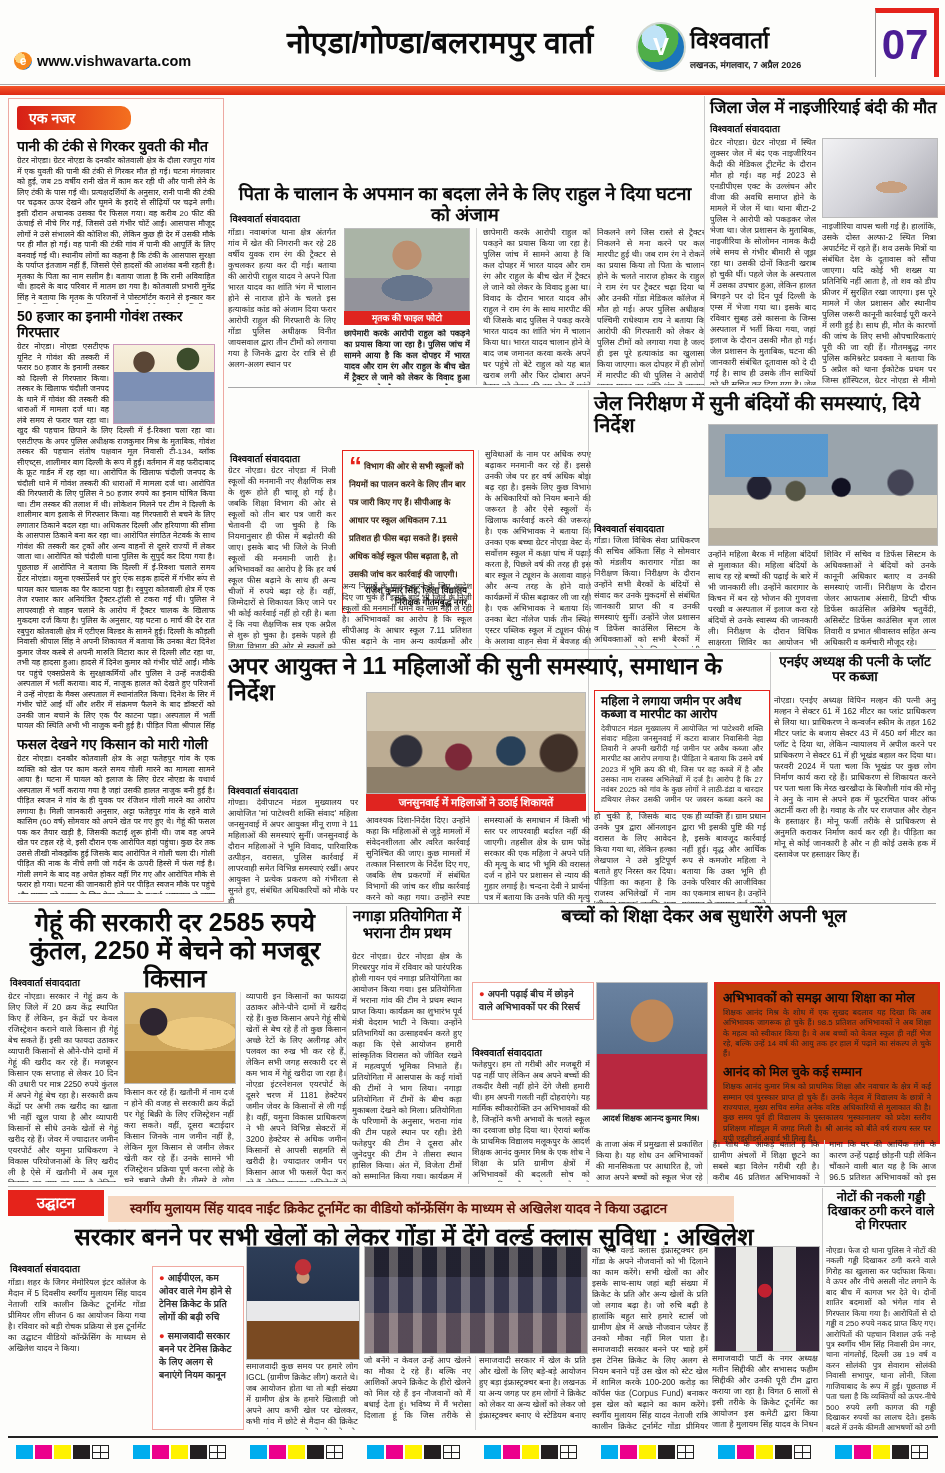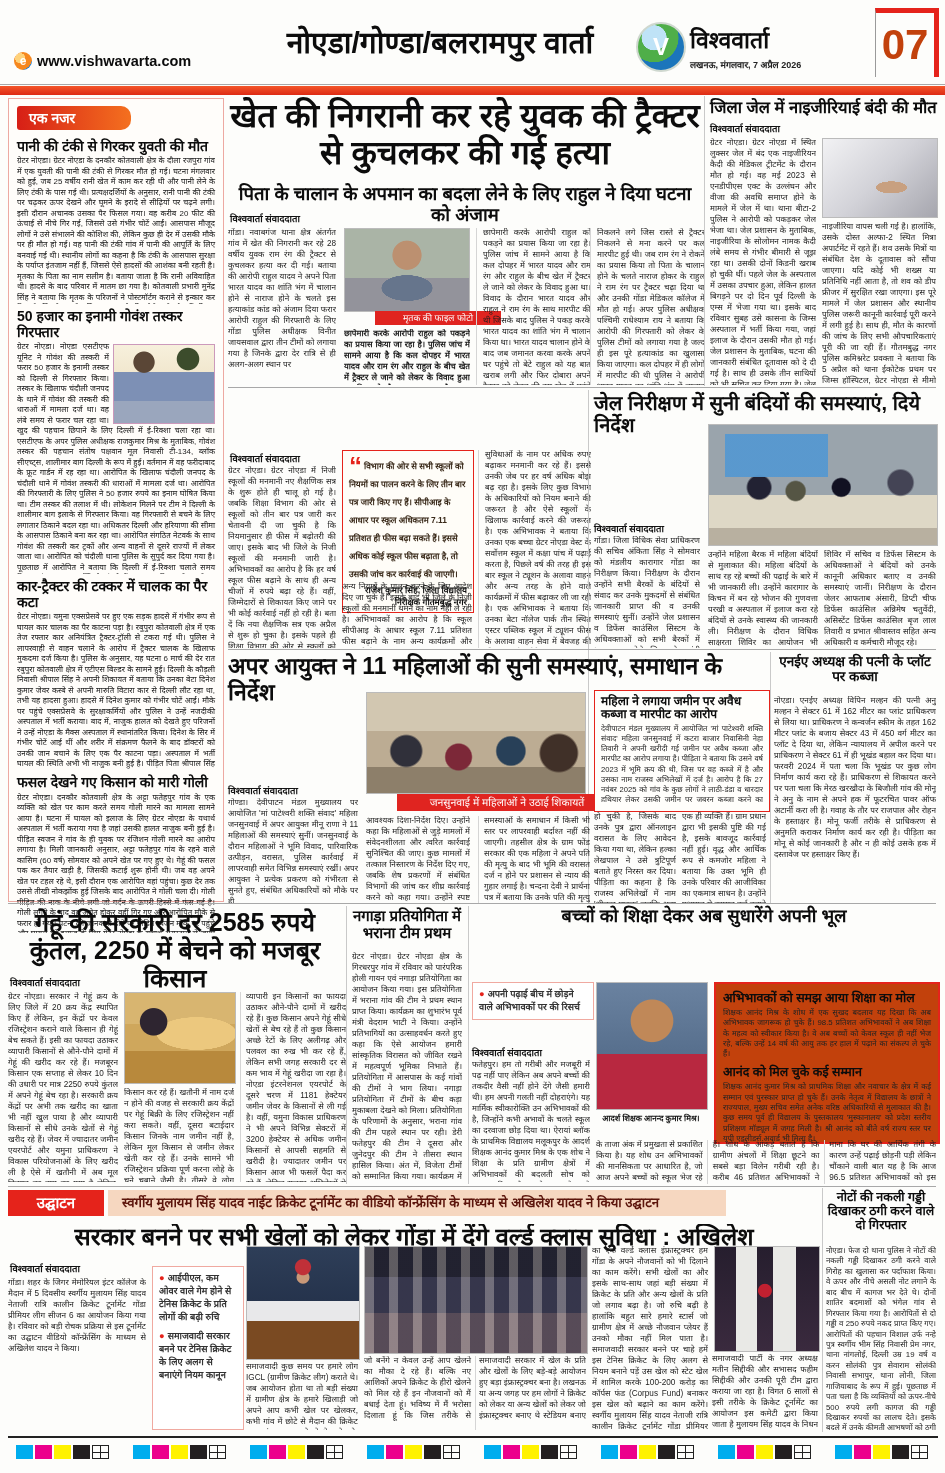--- a/index.html
+++ b/index.html
@@ -6,27 +6,27 @@
   .page{position:relative;width:945px;height:1473px;background:#fdfdfb;margin:0 auto;
         font-family:"Liberation Sans","DejaVu Sans",sans-serif;overflow:hidden;color:#151515;}
   .abs{position:absolute;}
   .hl{font-weight:700;color:#0c0c0c;line-height:1.12;}
   .ctr{text-align:center;}
   .bt{font-size:8.2px;line-height:1.34;text-align:justify;color:#1d1d1d;overflow:hidden;}
   .by{font-weight:700;font-size:9.5px;color:#111;}
   .vline{position:absolute;width:1px;background:#c9c9c9;}
   .hline{position:absolute;height:1px;background:#a8a8a8;}
   .photo{position:absolute;overflow:hidden;border:1px solid #bbb;}
-  .cap{background:#e02420;color:#fff;font-weight:400;text-align:center;overflow:hidden;margin-left:31px;}
+  .cap{background:#e02420;color:#fff;font-weight:700;text-align:center;overflow:hidden;}
   
   .redbar{position:absolute;left:0;top:86px;width:945px;height:9px;
           background:linear-gradient(180deg,#f4562a,#dd2a14);}
   .pageno{position:absolute;right:6px;top:8px;width:58px;height:64px;border-top:5px solid #e5231b;
           border-right:5px solid #e5231b;border-left:1px solid #9a9a9a;font-size:42px;font-weight:700;
-          text-align:center;line-height:64px;color:#c2410c;}
+          text-align:center;line-height:64px;color:#4c1d95;}
   .logo{position:absolute;left:636px;top:22px;width:46px;height:46px;border-radius:50%;
         background:radial-gradient(circle at 35% 30%,#bfe3f7 0 28%,#4fae49 29% 55%,#1b75bb 56%);
         border:2px solid #cfd8cf;color:#fff;font-weight:700;font-size:24px;text-align:center;line-height:46px;}
   
   .sb{position:absolute;left:8px;top:98px;width:214px;height:802px;border:1px solid #eda9a2;background:#fffdfa;}
   .sbhead{margin:7px 8px 4px 8px;width:102px;height:24px;color:#fff;font-weight:700;font-size:14px;
           line-height:24px;padding-left:12px;background:linear-gradient(90deg,#d71f16,#f4701f);
           border-radius:3px 10px 10px 3px;}
   .sbt{font-size:14px;font-weight:700;line-height:1.15;padding:4px 8px 2px 8px;color:#0c0c0c;}
   .sbb{padding:0 8px;font-size:7.9px;line-height:1.33;text-align:justify;color:#222;overflow:hidden;}
@@ -82,21 +82,21 @@
     radial-gradient(circle at 48% 42%,#c02030 8%,transparent 9%),
     linear-gradient(180deg,#261e2e,#3a2a3e);}
   
   .marks{position:absolute;left:16px;top:1444px;width:912px;height:16px;display:flex;justify-content:space-between;}
   .mg{display:flex;gap:2px;align-items:center;}
   .mg span.sq{width:17px;height:14px;display:inline-block;}
   .regmark{width:15px;height:12px;display:inline-block;border:1px solid #222;
     background:linear-gradient(#222,#222) center/100% 1px no-repeat,linear-gradient(#222,#222) center/1px 100% no-repeat;}
   .tag{background:#e5231b;color:#fff;font-weight:700;font-size:15px;text-align:center;line-height:26px;}
   .strap{background:#f6d7c0;color:#5c150c;font-weight:700;font-size:13.2px;line-height:26px;
-         padding-left:14px;white-space:nowrap;overflow:hidden;}
+         padding-left:22px;white-space:nowrap;overflow:hidden;margin-top:6px;}
   .nw{white-space:nowrap;overflow:hidden;}
 </style>
 </head>
 <body>
 
 <div class="page">
 
   <div class="abs" style="left:14px;top:52px;display:flex;align-items:center;gap:5px;">
     <span style="width:18px;height:18px;border-radius:50%;display:inline-block;background:radial-gradient(circle at 35% 35%,#ffd27a 0 30%,#f6881f 31% 70%,#2a7fc9 71%);color:#fff;font-weight:700;font-size:12px;text-align:center;line-height:18px;">e</span>
     <span class="hl" style="font-size:14.5px;">www.vishwavarta.com</span>
@@ -116,30 +116,28 @@
       <div class="sbb" style="height:148px;">ग्रेटर नोएडा। ग्रेटर नोएडा के दनकौर कोतवाली क्षेत्र के दौला रजपुरा गांव में एक युवती की पानी की टंकी से गिरकर मौत हो गई। घटना मंगलवार को हुई, जब 25 वर्षीय रानी खेत में काम कर रही थी और पानी लेने के लिए टंकी के पास गई थी। प्रत्यक्षदर्शियों के अनुसार, रानी पानी की टंकी पर चढ़कर ऊपर देखने और घूमने के इरादे से सीढ़ियों पर चढ़ने लगी। इसी दौरान अचानक उसका पैर फिसल गया। वह करीब 20 फीट की ऊंचाई से नीचे गिर गई, जिससे उसे गंभीर चोटें आईं। आसपास मौजूद लोगों ने उसे संभालने की कोशिश की, लेकिन कुछ ही देर में उसकी मौके पर ही मौत हो गई। वह पानी की टंकी गांव में पानी की आपूर्ति के लिए बनवाई गई थी। स्थानीय लोगों का कहना है कि टंकी के आसपास सुरक्षा के पर्याप्त इंतजाम नहीं हैं, जिससे ऐसे हादसों की आशंका बनी रहती है। मृतका के पिता का नाम सलीम है। बताया जाता है कि रानी अविवाहित थी। हादसे के बाद परिवार में मातम छा गया है। कोतवाली प्रभारी मुनेंद्र सिंह ने बताया कि मृतक के परिजनों ने पोस्टमॉर्टम कराने से इन्कार कर दिया है, जिसके चलते पुलिस द्वारा आगे की कोई कार्रवाई नहीं की जा रही है।</div>
     </div>
     <div>
       <div class="sbt">50 हजार का इनामी गोवंश तस्कर गिरफ्तार</div>
       <div class="sbb" style="height:232px;">
         <span class="illus"></span>
         <span>ग्रेटर नोएडा। नोएडा एसटीएफ यूनिट ने गोवंश की तस्करी में फरार 50 हजार के इनामी तस्कर को दिल्ली से गिरफ्तार किया। तस्कर के खिलाफ चंदौली जनपद के थाने में गोवंश की तस्करी की धाराओं में मामला दर्ज था। वह लंबे समय से फरार चल रहा था। खुद की पहचान छिपाने के लिए दिल्ली में ई-रिक्शा चला रहा था। एसटीएफ के अपर पुलिस अधीक्षक राजकुमार मिश्र के मुताबिक, गोवंश तस्कर की पहचान संतोष पक्षवान मूल निवासी टी-134, ब्लॉक सीएच्ट्स, शालीमार बाग दिल्ली के रूप में हुई। वर्तमान में वह फरीदाबाद के फ्रूट गार्डन में रह रहा था। आरोपित के खिलाफ चंदौली जनपद के चंदौली थाने में गोवंश तस्करी की धाराओं में मामला दर्ज था। आरोपित की गिरफ्तारी के लिए पुलिस ने 50 हजार रुपये का इनाम घोषित किया था। टीम तस्कर की तलाश में थी। लोकेशन मिलने पर टीम ने दिल्ली के शालीमार बाग इलाके से गिरफ्तार किया। वह गिरफ्तारी से बचने के लिए लगातार ठिकाने बदल रहा था। अधिकतर दिल्ली और हरियाणा की सीमा के आसपास ठिकाने बना कर रहा था। आरोपित संगठित नेटवर्क के साथ गोवंश की तस्करी कर ट्रकों और अन्य वाहनों से दूसरे राज्यों में लेकर जाता था। आरोपित को चंदौली थाना पुलिस के सुपुर्द कर दिया गया है। पूछताछ में आरोपित ने बताया कि दिल्ली में ई-रिक्शा चलाते समय विशाल मंडल नामक व्यक्ति के संपर्क में आया था। विशाल के कहने पर टाटा पिकअप फाइनेंस कराई थी। इस वाहन का उपयोग गोवंश की तस्करी में करता था।</span>
       </div>
     </div>
     <div>
-      <div class="sbt">कार-ट्रैक्टर की टक्कर में चालक का पैर कटा</div>
       <div class="sbb" style="height:158px;">ग्रेटर नोएडा। यमुना एक्सप्रेसवे पर हुए एक सड़क हादसे में गंभीर रूप से घायल कार चालक का पैर काटना पड़ा है। रबुपुरा कोतवाली क्षेत्र में एक तेज रफ्तार कार अनियंत्रित ट्रैक्टर-ट्रॉली से टकरा गई थी। पुलिस ने लापरवाही से वाहन चलाने के आरोप में ट्रैक्टर चालक के खिलाफ मुकदमा दर्ज किया है। पुलिस के अनुसार, यह घटना 6 मार्च की देर रात रबुपुरा कोतवाली क्षेत्र में एटीएस बिल्डर के सामने हुई। दिल्ली के कौड़ली निवासी श्रीपाल सिंह ने अपनी शिकायत में बताया कि उनका बेटा दिनेश कुमार जेवर कस्बे से अपनी मारुति विटारा कार से दिल्ली लौट रहा था, तभी यह हादसा हुआ। हादसे में दिनेश कुमार को गंभीर चोटें आईं। मौके पर पहुंचे एक्सप्रेसवे के सुरक्षाकर्मियों और पुलिस ने उन्हें नजदीकी अस्पताल में भर्ती कराया। बाद में, नाजुक हालत को देखते हुए परिजनों ने उन्हें नोएडा के मैक्स अस्पताल में स्थानांतरित किया। दिनेश के सिर में गंभीर चोटें आई थीं और शरीर में संक्रमण फैलने के बाद डॉक्टरों को उनकी जान बचाने के लिए एक पैर काटना पड़ा। अस्पताल में भर्ती घायल की स्थिति अभी भी नाजुक बनी हुई है। पीड़ित पिता श्रीपाल सिंह ने हादसे के लिए ट्रैक्टर-ट्रॉली चालक को जिम्मेदार ठहराते हुए पुलिस से कार्रवाई की मांग की है। शिकायत के आधार पर पुलिस ने आरोपी ट्रैक्टर-ट्रॉली चालक के खिलाफ मामला दर्ज कर जांच शुरू कर दी है।</div>
     </div>
     <div>
       <div class="sbt">फसल देखने गए किसान को मारी गोली</div>
       <div class="sbb" style="height:140px;">ग्रेटर नोएडा। दनकौर कोतवाली क्षेत्र के अट्टा फतेहपुर गांव के एक व्यक्ति को खेत पर काम करते समय गोली मारने का मामला सामने आया है। घटना में घायल को इलाज के लिए ग्रेटर नोएडा के यथार्थ अस्पताल में भर्ती कराया गया है जहां उसकी हालत नाजुक बनी हुई है। पीड़ित स्वजन ने गांव के ही युवक पर रंजिशन गोली मारने का आरोप लगाया है। मिली जानकारी अनुसार, अट्टा फतेहपुर गांव के रहने वाले कासिम (60 वर्ष) सोमवार को अपने खेत पर गए हुए थे। गेहूं की फसल पक कर तैयार खड़ी है, जिसकी कटाई शुरू होनी थी। जब वह अपने खेत पर टहल रहे थे, इसी दौरान एक आरोपित वहां पहुंचा। कुछ देर तक उससे तीखी नोकझोंक हुई जिसके बाद आरोपित ने गोली चला दी। गोली पीड़ित की नाक के नीचे लगी जो गर्दन के ऊपरी हिस्से में फंस गई है। गोली लगने के बाद वह अचेत होकर वहीं गिर गए और आरोपित मौके से फरार हो गया। घटना की जानकारी होने पर पीड़ित स्वजन मौके पर पहुंचे और घायल को इलाज के लिए ग्रेटर नोएडा के यथार्थ अस्पताल ले जाया गया।</div>
     </div>
   </div>
 
-  <div class="abs hl ctr" style="left:228px;top:98px;width:474px;font-size:33px;">खेत की निगरानी कर रहे युवक की ट्रैक्टर से कुचलकर की गई हत्या</div>
   <div class="abs hl ctr" style="left:228px;top:184px;width:474px;font-size:18.5px;">पिता के चालान के अपमान का बदला लेने के लिए राहुल ने दिया घटना को अंजाम</div>
   <div class="abs by" style="left:230px;top:212px;">विश्ववार्ता संवाददाता</div>
   <div class="abs bt" style="left:228px;top:228px;width:108px;height:157px;">गोंडा। नवाबगंज थाना क्षेत्र अंतर्गत गांव में खेत की निगरानी कर रहे 28 वर्षीय युवक राम रंग की ट्रैक्टर से कुचलकर हत्या कर दी गई। बताया की आरोपी राहुल यादव ने अपने पिता भारत यादव का शांति भंग में चालान होने से नाराज होने के चलते इस हत्याकांड कांड को अंजाम दिया फरार आरोपी राहुल की गिरफ्तारी के लिए गोंडा पुलिस अधीक्षक विनीत जायसवाल द्वारा तीन टीमों को लगाया गया है जिनके द्वारा देर रात्रि से ही अलग-अलग स्थान पर</div>
   <div class="photo ph-victim" style="left:344px;top:228px;width:124px;height:82px;"></div>
   <div class="abs cap" style="left:344px;top:311px;width:126px;height:14px;font-size:9px;line-height:14px;">मृतक की फाइल फोटो</div>
   <div class="abs bt" style="left:344px;top:329px;width:126px;height:56px;font-weight:700;">छापेमारी करके आरोपी राहुल को पकड़ने का प्रयास किया जा रहा है। पुलिस जांच में सामने आया है कि कल दोपहर में भारत यादव और राम रंग और राहुल के बीच खेत में ट्रैक्टर ले जाने को लेकर के विवाद हुआ था। विवाद के दौरान भारत यादव और राहुल ने राम रंग के साथ मारपीट की थी जिसके बाद पुलिस ने पकड़ करके भारत यादव का शांति भंग में चालान किया था। भारत यादव चालान होने के बाद जब जमानत करवा करके अपने घर पहुंचे तो बेटे राहुल को यह बात खराब लगी और फिर दोबारा अपने ट्रैक्टर को लेकर की इस खेत में पहुंचे जहां विवाद हुआ था। उसी रास्ते से फिर दोबारा ट्रैक्टर</div>
   <div class="abs bt" style="left:476px;top:228px;width:108px;height:157px;border-left:1px solid #d5d5d5;padding-left:6px;">छापेमारी करके आरोपी राहुल को पकड़ने का प्रयास किया जा रहा है। पुलिस जांच में सामने आया है कि कल दोपहर में भारत यादव और राम रंग और राहुल के बीच खेत में ट्रैक्टर ले जाने को लेकर के विवाद हुआ था। विवाद के दौरान भारत यादव और राहुल ने राम रंग के साथ मारपीट की थी जिसके बाद पुलिस ने पकड़ करके भारत यादव का शांति भंग में चालान किया था। भारत यादव चालान होने के बाद जब जमानत करवा करके अपने घर पहुंचे तो बेटे राहुल को यह बात खराब लगी और फिर दोबारा अपने ट्रैक्टर को लेकर की इस खेत में पहुंचे जहां विवाद हुआ था। उसी रास्ते से फिर दोबारा ट्रैक्टर</div>
   <div class="abs bt" style="left:590px;top:228px;width:108px;height:157px;border-left:1px solid #d5d5d5;padding-left:6px;">निकलने लगे जिस रास्ते से ट्रैक्टर निकलने से मना करने पर कल मारपीट हुई थी। जब राम रंग ने रोकने का प्रयास किया तो पिता के चालान होने के चलते नाराज होकर के राहुल ने राम रंग पर ट्रैक्टर चढ़ा दिया था और उनकी गोंडा मेडिकल कॉलेज में मौत हो गई। अपर पुलिस अधीक्षक पश्चिमी राधेश्याम राय ने बताया कि आरोपी की गिरफ्तारी को लेकर के पुलिस टीमों को लगाया गया है जल्द ही इस पूरे हत्याकांड का खुलासा किया जाएगा। कल दोपहर में ही लोगों में मारपीट की थी पुलिस ने आरोपी भारत यादव का शांति भंग में चालान किया था उसी से नाराज होकर के बेटे ने विवाद के दौरान इस घटना को अंजाम दिया है।</div>
   <div class="vline" style="left:704px;top:96px;height:290px;"></div>
 

